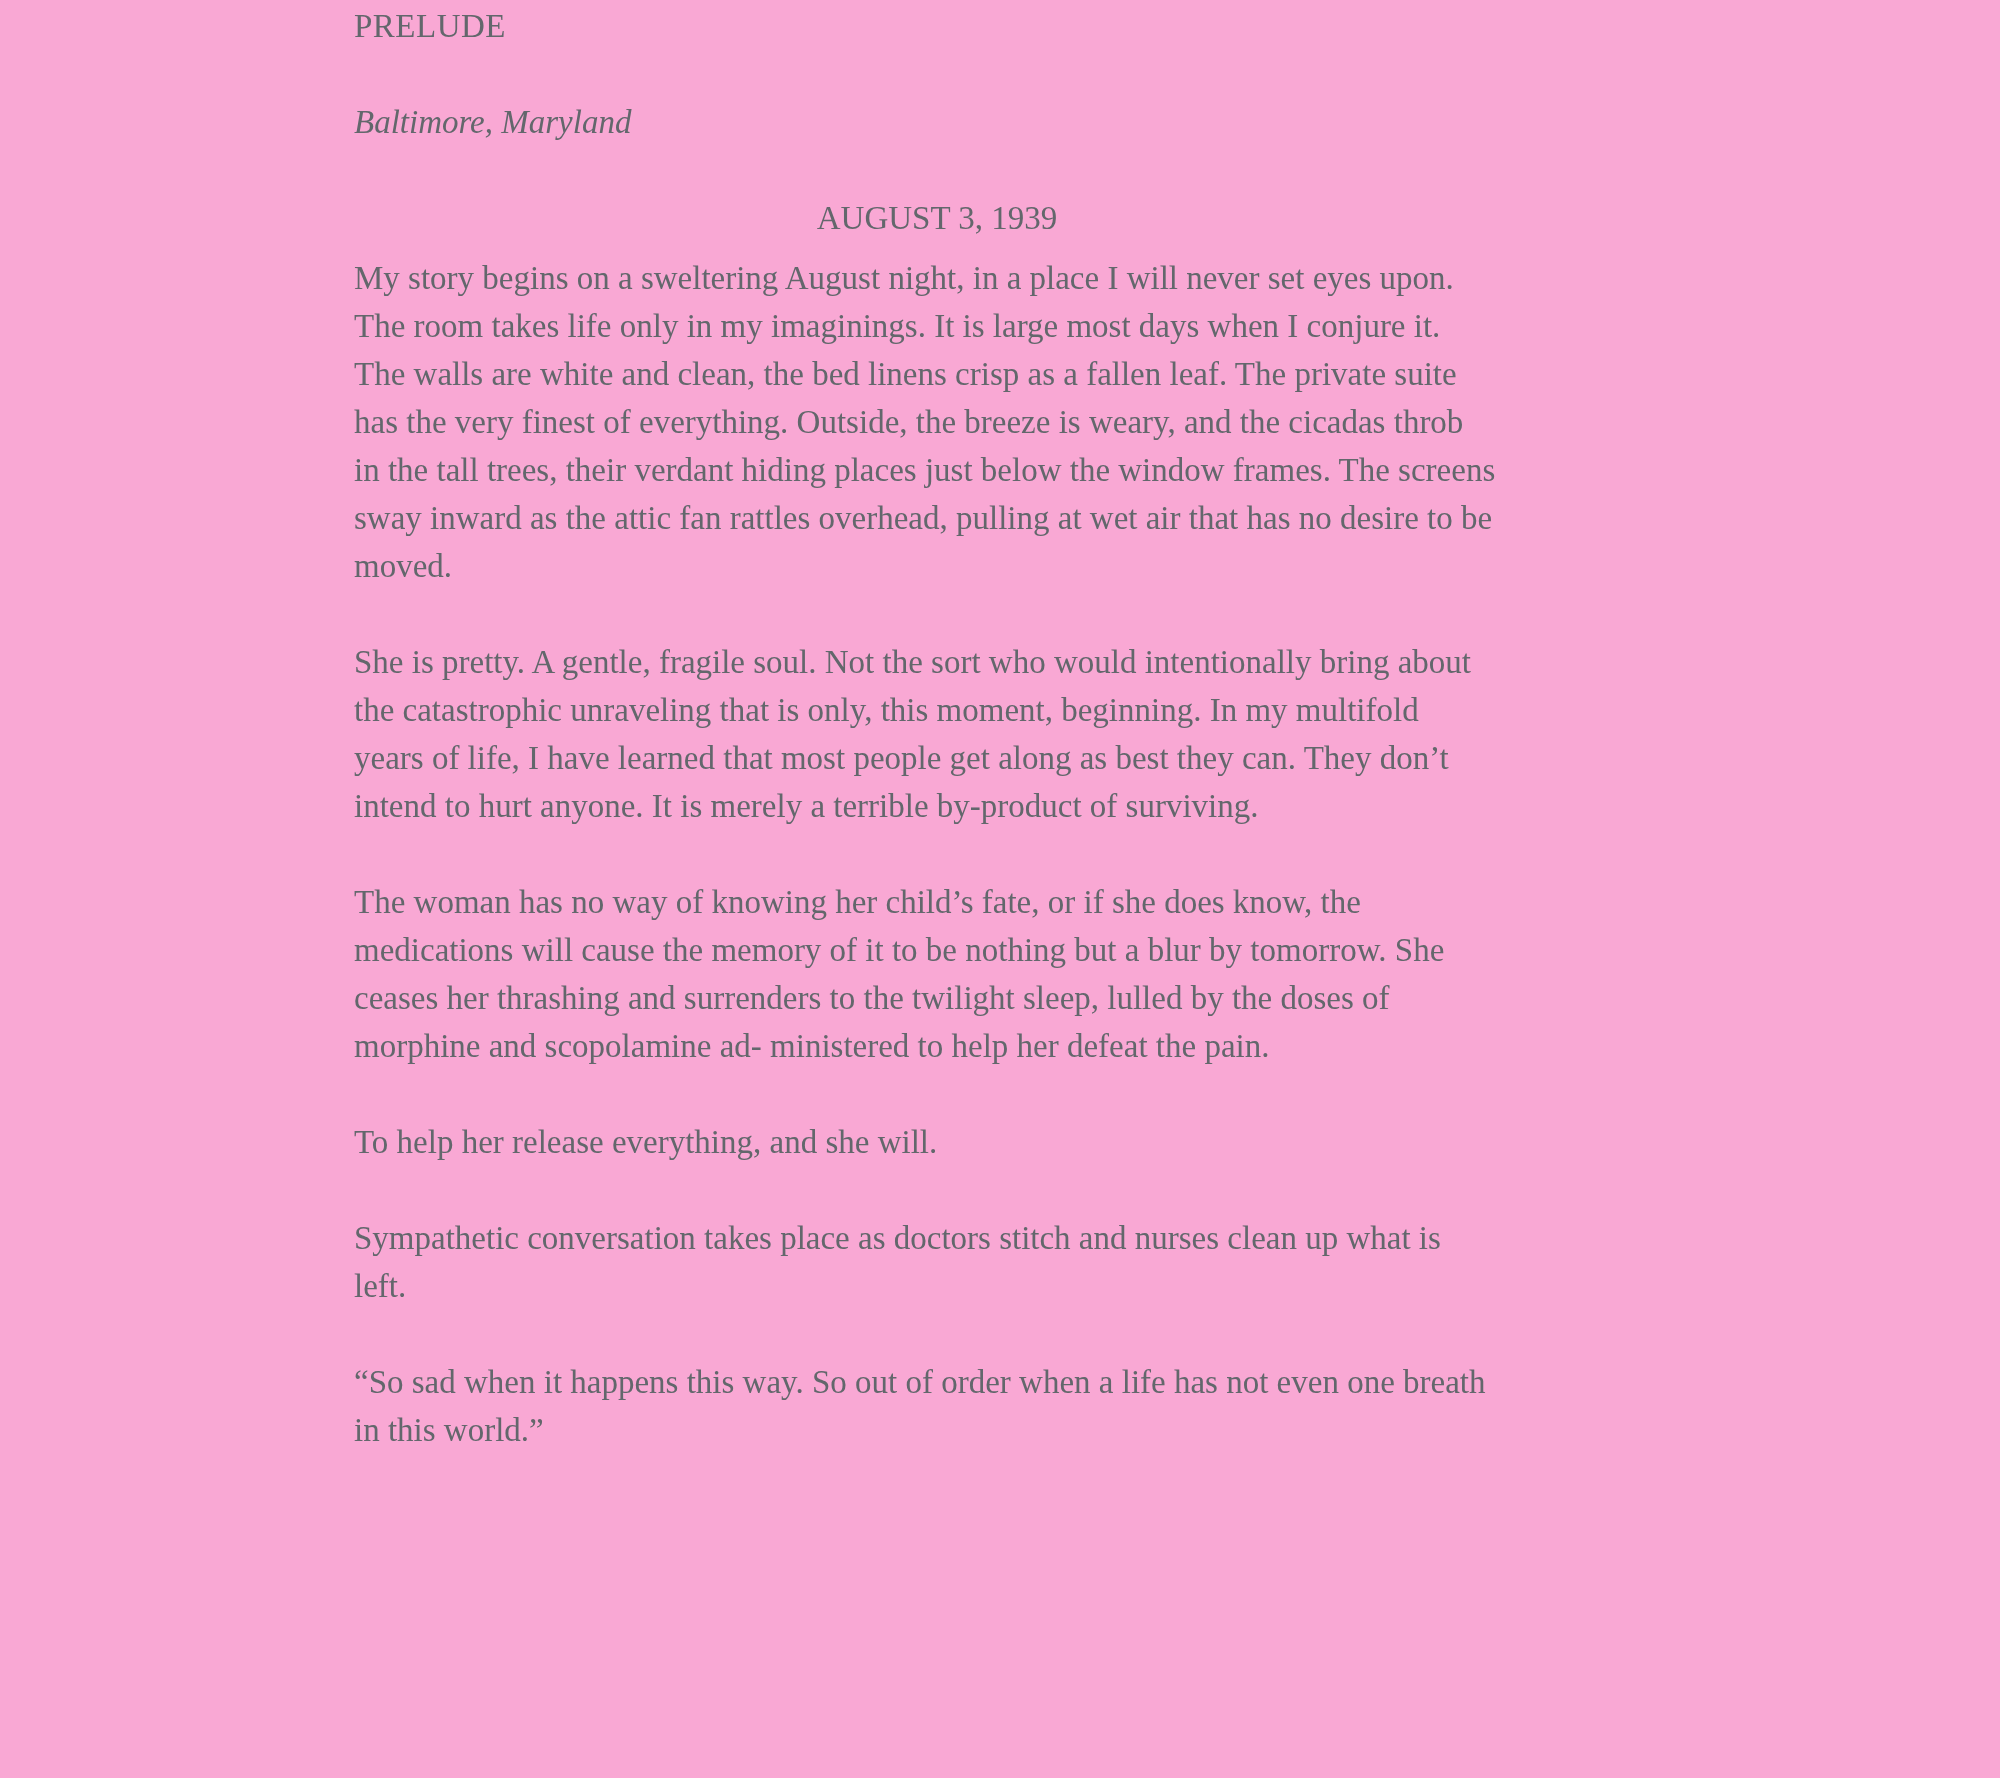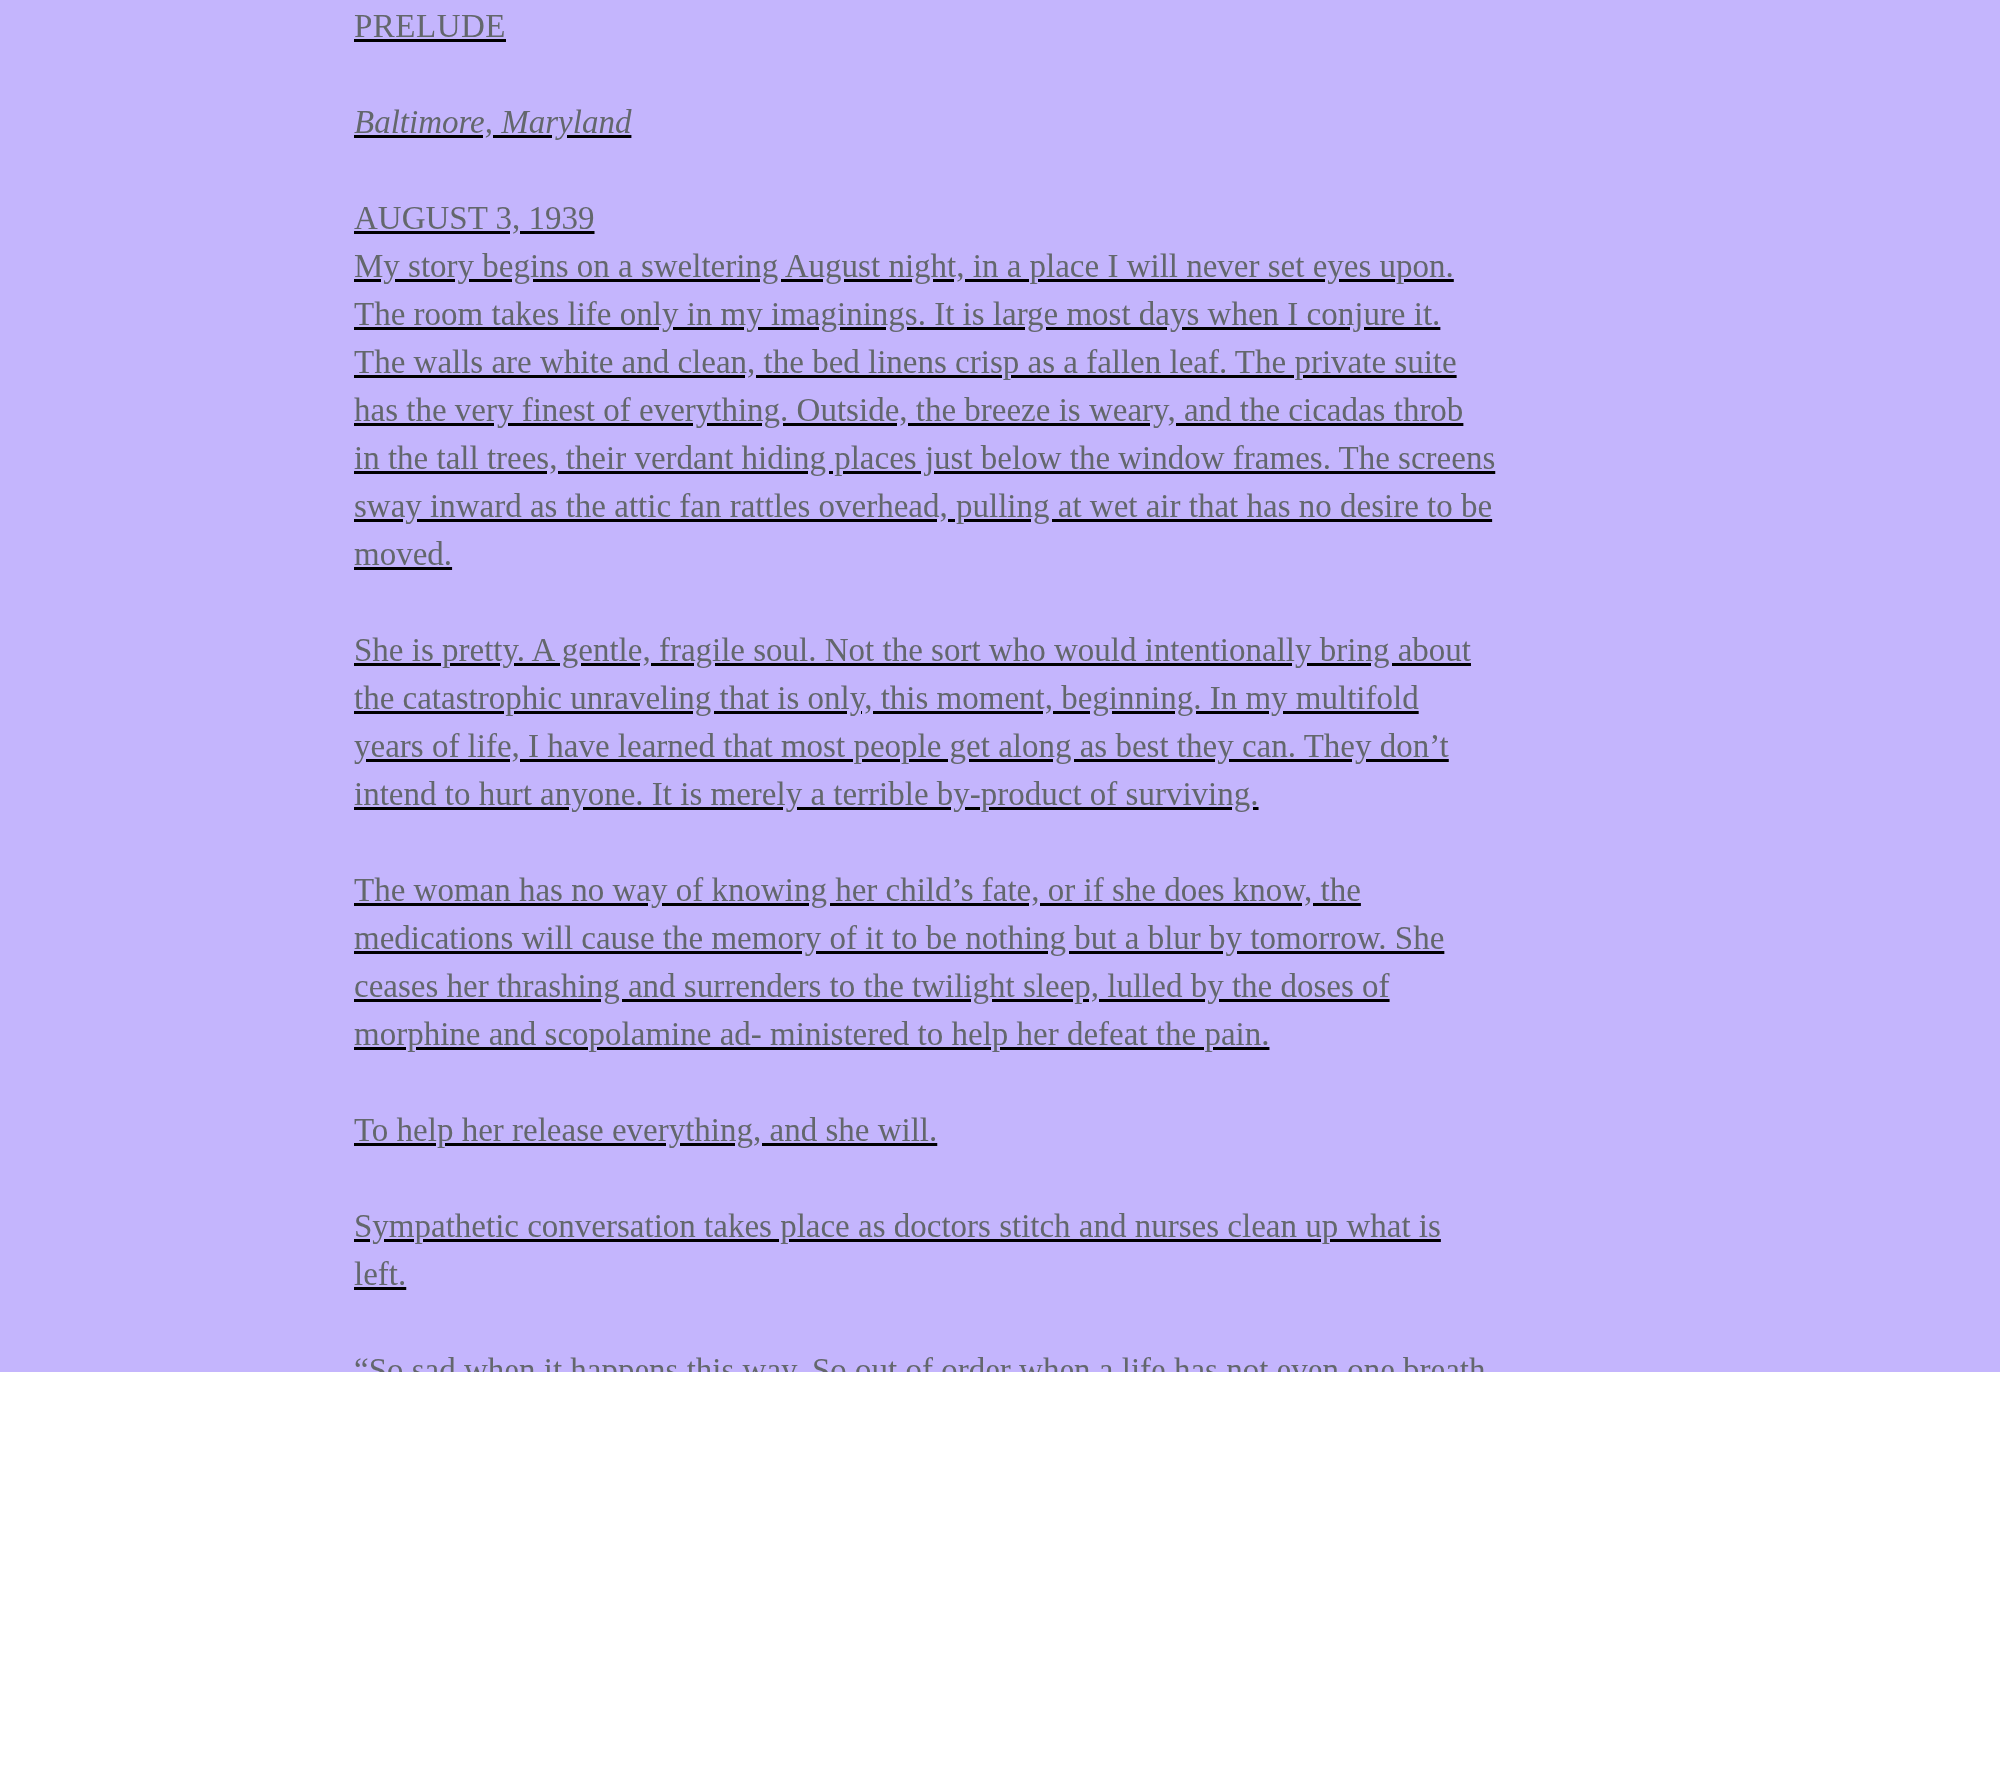--- a/index.html
+++ b/index.html
@@ -2,25 +2,24 @@
 <html><head>
 <meta charset="utf-8">
 <style>
   html, body {
     margin: 0;
     padding: 0;
     background: #ffffff;
   }
   .page {
     width: 2000px;
-    height: 1372px;
+    height: 1778px;
     box-sizing: border-box;
-    background: #c4b5fd;
+    background: #f9a8d4;
     overflow: hidden;
-    text-decoration: underline;
   }
   .text-column {
     box-sizing: border-box;
     padding: 2px 240px 0 354px;
     font-family: "Liberation Serif", "DejaVu Serif", serif;
     font-size: 33px;
     line-height: 48px;
     color: #63676c;
     max-width: 1760px;
   }
@@ -28,21 +27,22 @@
     font-size: 33px;
     font-weight: normal;
     margin: 0 0 48px 0;
     letter-spacing: 0.5px;
   }
   .location-line {
     font-style: italic;
     margin: 4px 0 48px 0;
   }
   .date-line {
-    margin: 0;
+    margin: 12px;
+    text-align: center;
   }
   .para {
     margin: 0 0 48px 0;
     white-space: pre-line;
   }
   .para:last-child {
     margin-bottom: 0;
   }
 </style>
 </head>

